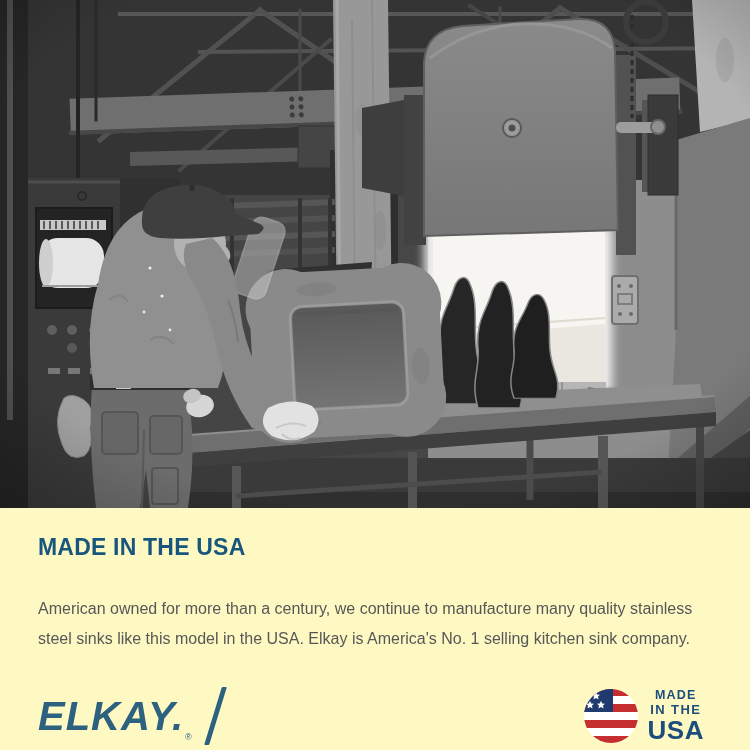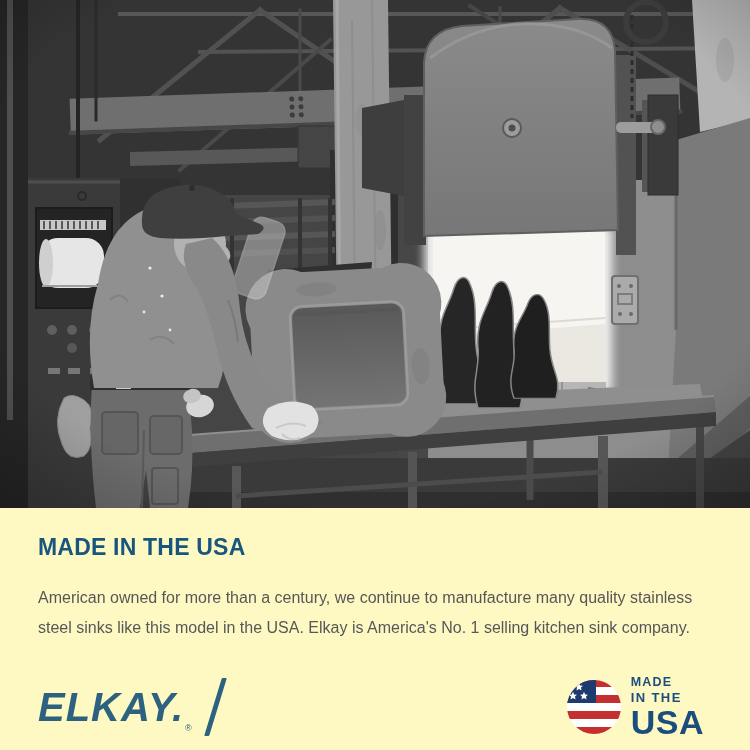--- a/index.html
+++ b/index.html
@@ -7,42 +7,42 @@
     width:750px;height:750px;position:relative;overflow:hidden;background:#fef9c3;
     font-family:Liberation Sans, sans-serif;
   }
   .photo-section{width:750px;height:508px;display:block;background:#4a4a4a;}
   .photo-section svg{display:block;}
   .content-section{padding:0 38px;}
   .headline{
     margin:26px 0 0 0;font-size:23px;font-weight:700;color:#19567e;letter-spacing:.2px;
   }
   .body-copy{
-    margin:22px 0 0 0;font-size:16px;line-height:30px;color:#575757;max-width:694px;
+    margin:33px 0 0 0;font-size:16px;line-height:30px;color:#575757;max-width:694px;
   }
   .footer-row{
     margin-top:33px;display:flex;justify-content:space-between;align-items:center;padding-right:8px;gap:44px;
   }
   .logo-lockup{display:flex;align-items:center;}
   .brand-word{
     font-style:italic;font-weight:700;font-size:40px;color:#2c627f;letter-spacing:1px;line-height:1;
   }
   .brand-reg{font-size:9px;color:#2c627f;align-self:flex-end;margin:0 0 3px 1px;font-style:normal;}
   .logo-slash{
     width:5px;height:58px;background:#2c627f;transform:skewX(-17deg);
     margin:0 19px 0 21px;border-radius:1px;
   }
   .century{display:flex;align-items:baseline;line-height:1;}
   .century-bold{font-size:30px;font-weight:700;color:#2c627f;letter-spacing:1px;}
   .century-rest{font-size:30px;font-weight:400;color:#5d7d92;letter-spacing:3px;}
-  .usa-badge{display:flex;align-items:center;gap:9px;}
+  .usa-badge{display:flex;align-items:center;gap:9px;text-align:center;}
   .badge-text{display:flex;flex-direction:column;line-height:1;color:#1c4e7d;}
   .badge-line1{font-size:12.5px;font-weight:700;letter-spacing:1.2px;}
   .badge-line2{font-size:13px;font-weight:700;letter-spacing:1.4px;margin-top:2px;}
-  .badge-line3{font-size:34px;font-weight:700;letter-spacing:.5px;margin-top:1px;}
+  .badge-line3{font-size:26px;font-weight:700;letter-spacing:.5px;margin-top:1px;}
   .flag-red{fill:#c62f2f;}
   .flag-blue{fill:#1f3a6e;}
 </style>
 </head>
 <body>
 
 <div class="canvas">
 
   <div class="photo-section">
     <svg width="750" height="508" viewBox="0 0 750 508" xmlns="http://www.w3.org/2000/svg">

